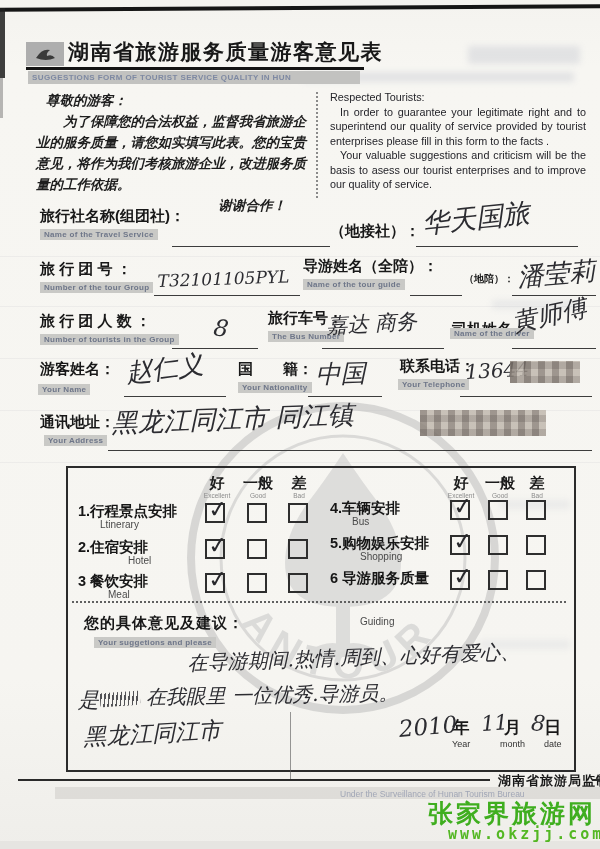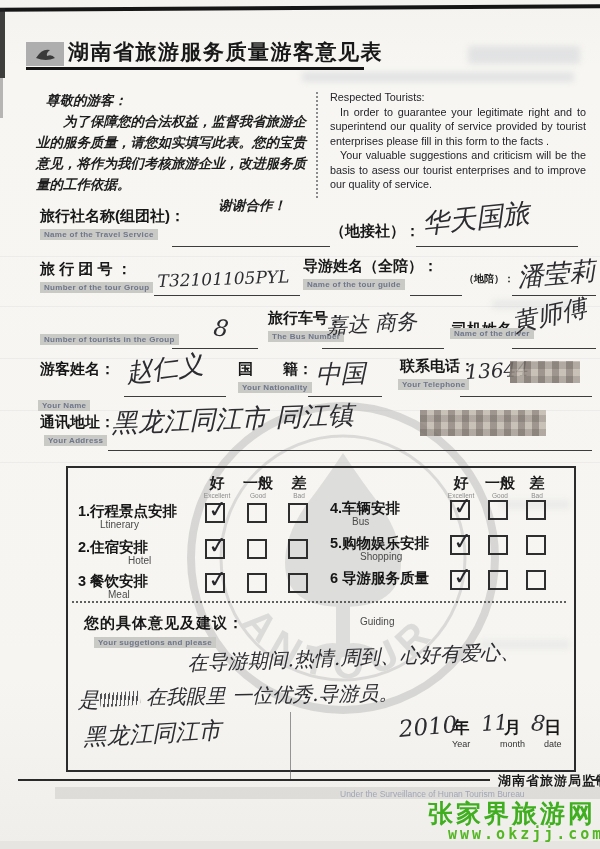--- a/index.html
+++ b/index.html
@@ -65,20 +65,23 @@
     </text>
   </svg>
 
   <div class="abs" style="left:26px;top:42px;width:38px;height:24px;background:#aeaeae;">
     <svg width="38" height="24" viewBox="0 0 38 24">
       <path d="M10,16 q6,-10 14,-8 q-4,3 -3,6 q5,-2 8,2 q-9,4 -19,0 z" fill="#3a3a3a"></path>
     </svg>
   </div>
   <div class="abs cl" style="left:68px;top:38px;font-size:21px;letter-spacing:1.5px;">湖南省旅游服务质量游客意见表</div>
   <div class="abs" style="left:26px;top:67px;width:338px;height:3px;background:#141414;"></div>
+  <div class="abs" style="left:28px;top:71px;width:332px;height:13px;background:#c2c2c0;">
+    <span style="display:block;font-size:8px;font-weight:bold;color:#7e89a2;letter-spacing:.4px;padding:2px 0 0 4px;white-space:nowrap;">SUGGESTIONS FORM OF TOURIST SERVICE QUALITY IN HUN</span>
+  </div>
 
   <div class="abs" style="left:36px;top:90px;width:272px;font-family:'DejaVu Serif',serif;font-style:italic;font-weight:bold;
               font-size:13.5px;line-height:21px;color:#1e1e1e;z-index:2;">
     <div style="padding-left:10px;">尊敬的游客：</div>
     <div style="text-indent:27px;">为了保障您的合法权益，监督我省旅游企业的服务质量，请您如实填写此表。您的宝贵意见，将作为我们考核旅游企业，改进服务质量的工作依据。</div>
     <div style="text-align:right;padding-right:22px;">谢谢合作！</div>
   </div>
   <div class="abs" style="left:316px;top:92px;height:106px;border-left:2px dotted #8a8a8a;"></div>
   <div class="abs" style="left:330px;top:90px;width:256px;font-size:10.8px;line-height:14.5px;color:#24242a;z-index:2;">
     <div>Respected Tourists:</div>
@@ -97,34 +100,35 @@
   <span class="abs strip" style="left:40px;top:282px;z-index:2;">Number of the tour Group</span>
   <div class="abs hw" style="left:158px;top:271px;font-size:17px;transform:rotate(-2deg);z-index:3;">T32101105PYL</div>
   <div class="abs ul" style="left:154px;top:295px;width:146px;z-index:2;"></div>
   <div class="abs cl" style="left:303px;top:257px;font-size:15px;z-index:2;">导游姓名（全陪）：</div>
   <span class="abs strip" style="left:303px;top:279px;z-index:2;">Name  of  the  tour  guide</span>
   <div class="abs ul" style="left:410px;top:295px;width:52px;z-index:2;"></div>
   <div class="abs cl" style="left:464px;top:272px;font-size:10px;z-index:2;text-align:center;">（地陪）：</div>
   <div class="abs hw" style="left:519px;top:260px;font-size:26px;transform:rotate(-5deg);z-index:3;">潘莹莉</div>
   <div class="abs ul" style="left:512px;top:295px;width:84px;z-index:2;"></div>
 
+  <div class="abs cl" style="left:40px;top:312px;font-size:15px;z-index:2;">旅 行 团 人 数 ：</div>
   <span class="abs strip" style="left:40px;top:334px;z-index:2;">Number of tourists in the Group</span>
   <div class="abs hw" style="left:212px;top:314px;font-size:23px;transform:rotate(8deg);z-index:3;">8</div>
   <div class="abs ul" style="left:172px;top:348px;width:86px;z-index:2;"></div>
   <div class="abs cl" style="left:268px;top:309px;font-size:15px;z-index:2;">旅行车号：</div>
   <span class="abs strip" style="left:268px;top:331px;z-index:2;">The  Bus  Number</span>
   <div class="abs hw" style="left:327px;top:312px;font-size:21px;transform:rotate(-3deg);z-index:3;">嘉达 商务</div>
   <div class="abs ul" style="left:322px;top:348px;width:122px;z-index:2;"></div>
   <div class="abs cl" style="left:452px;top:320px;font-size:15px;z-index:2;">司机姓名：</div>
   <span class="abs strip" style="left:450px;top:328px;z-index:2;">Name of the driver</span>
   <div class="abs hw" style="left:516px;top:306px;font-size:25px;transform:rotate(-12deg);z-index:3;">黄师傅</div>
   <div class="abs ul" style="left:512px;top:348px;width:84px;z-index:2;"></div>
 
   <div class="abs cl" style="left:40px;top:360px;font-size:15px;z-index:2;">游客姓名：</div>
-  <span class="abs strip" style="left:38px;top:400px;z-index:2;">Your      Name</span>
+  <span class="abs strip" style="left:38px;top:384px;z-index:2;">Your      Name</span>
   <div class="abs hw" style="left:128px;top:356px;font-size:26px;transform:rotate(-7deg);z-index:3;">赵仁义</div>
   <div class="abs ul" style="left:124px;top:396px;width:102px;z-index:2;"></div>
   <div class="abs cl" style="left:238px;top:360px;font-size:15px;z-index:2;">国　　籍：</div>
   <span class="abs strip" style="left:238px;top:382px;z-index:2;">Your   Nationality</span>
   <div class="abs hw" style="left:316px;top:358px;font-size:25px;transform:rotate(-2deg);z-index:3;">中国</div>
   <div class="abs ul" style="left:308px;top:396px;width:74px;z-index:2;"></div>
   <div class="abs cl" style="left:400px;top:357px;font-size:15px;z-index:2;text-align:right;">联系电话：</div>
   <span class="abs strip" style="left:398px;top:379px;z-index:2;">Your   Telephone</span>
   <div class="abs hw" style="left:466px;top:360px;font-size:20px;transform:rotate(-3deg);z-index:3;">13644</div>
   <div class="abs mosaic" style="left:510px;top:361px;width:70px;height:22px;z-index:3;"></div>

